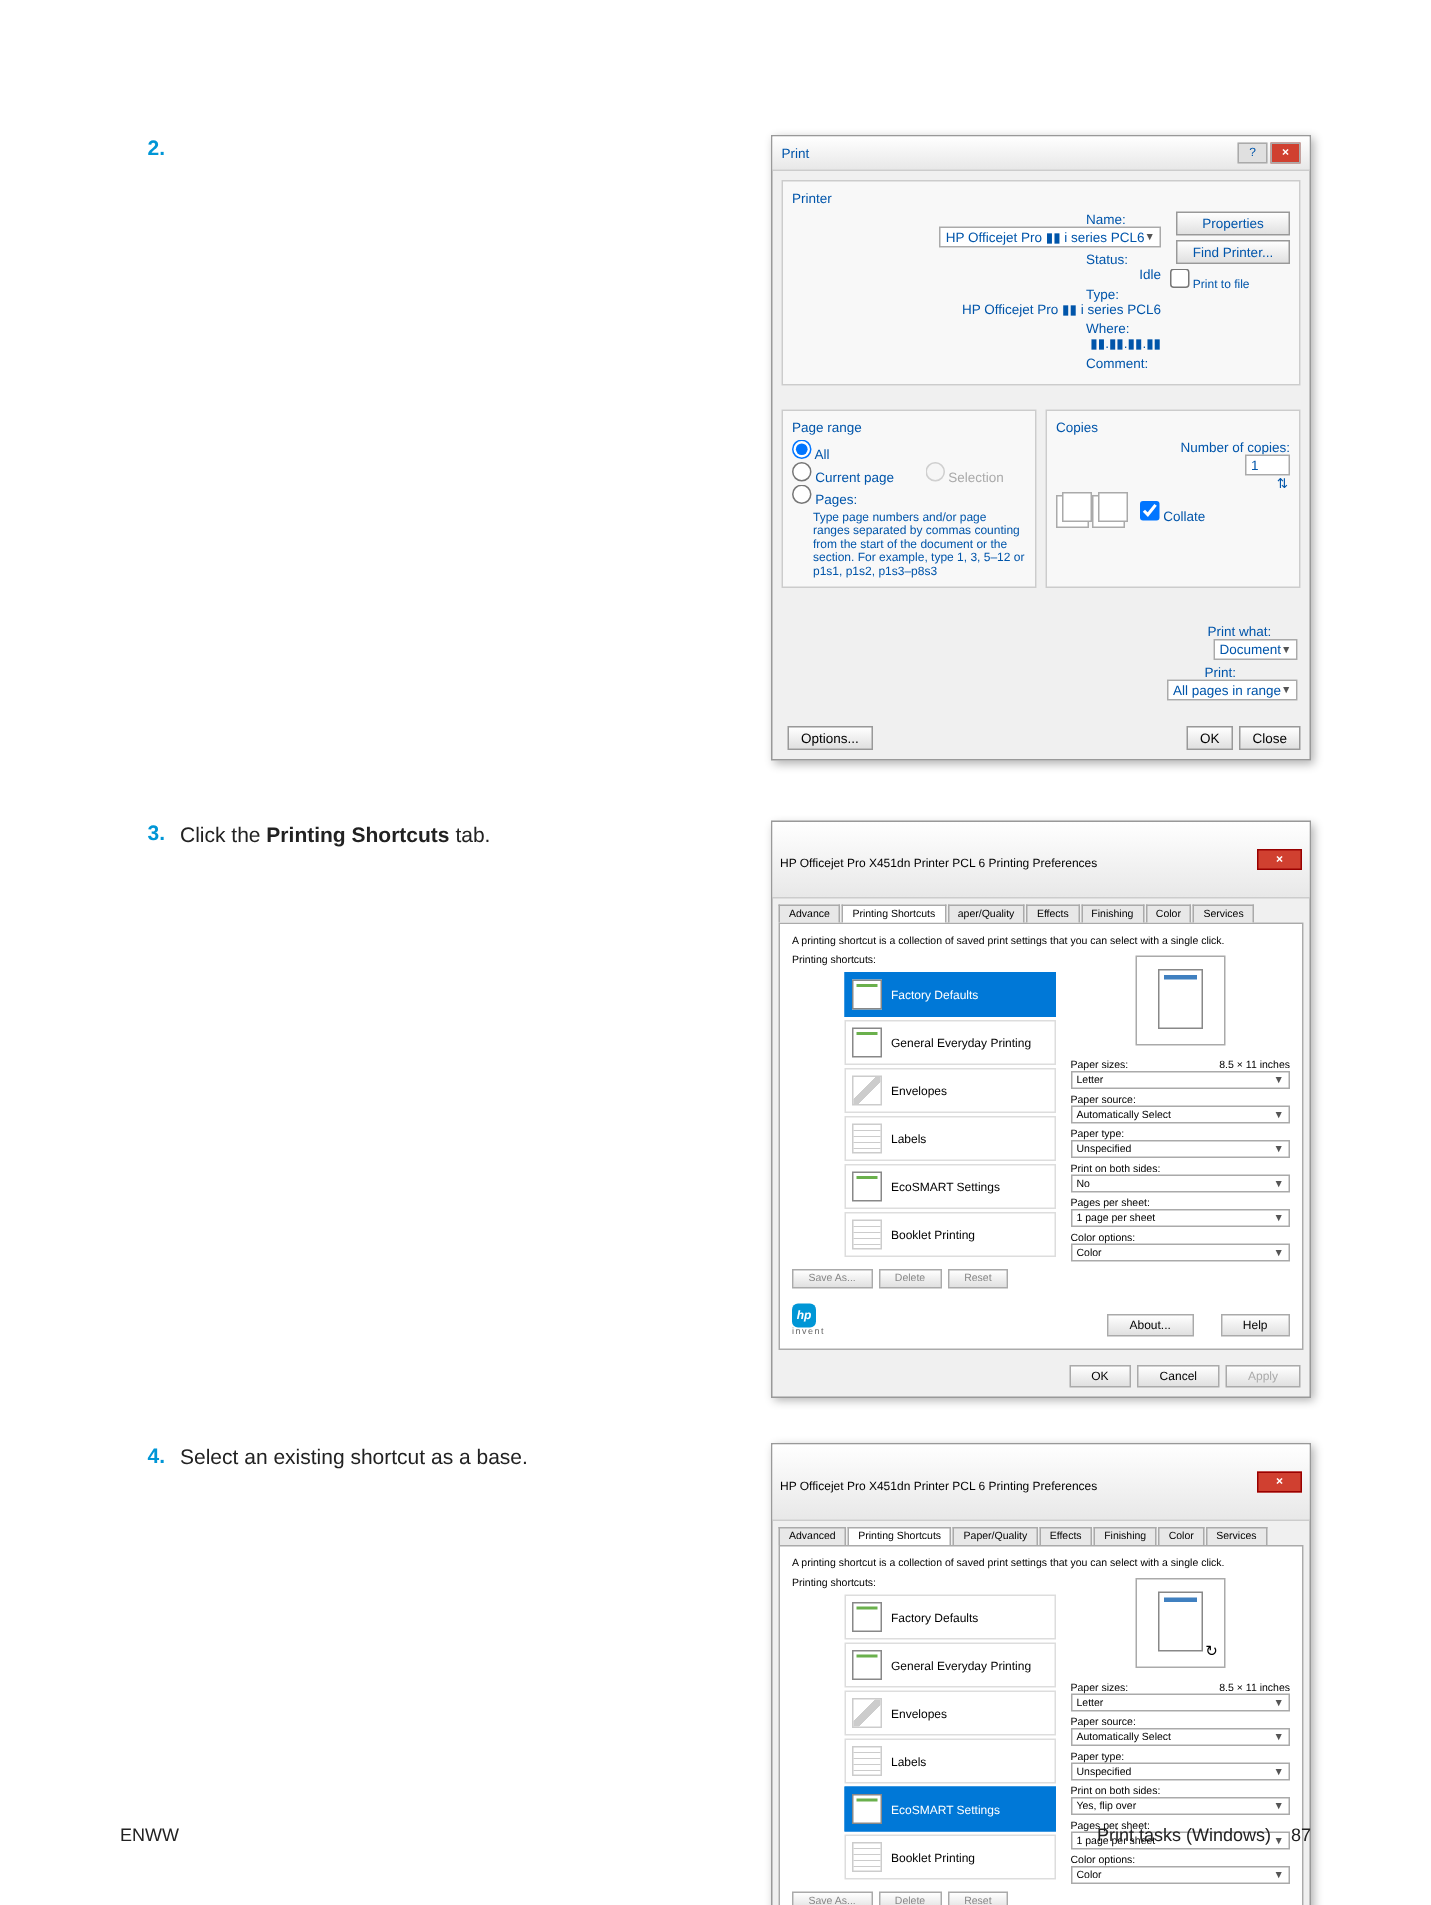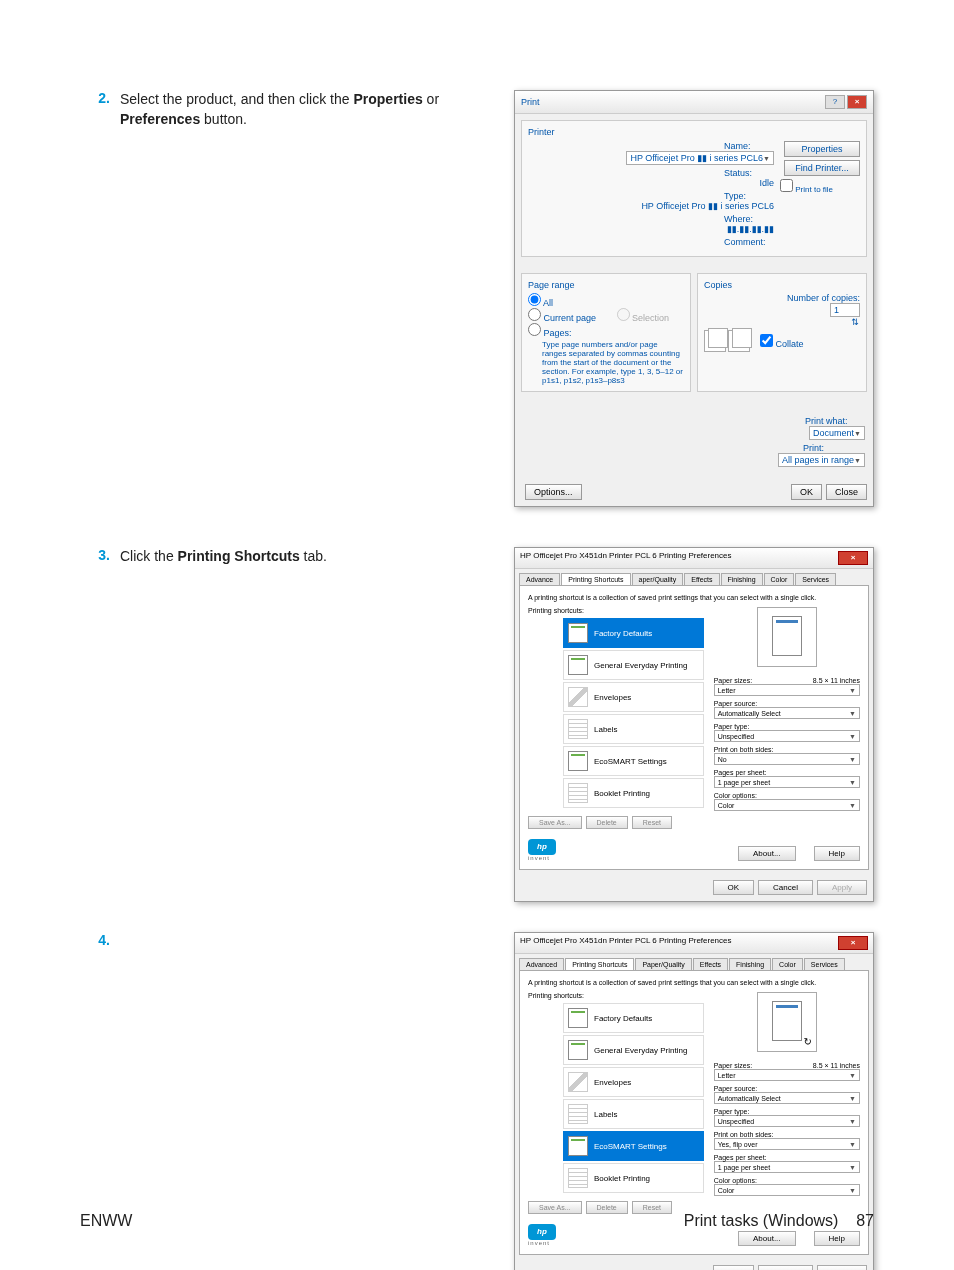--- a/index.html
+++ b/index.html
@@ -40,21 +40,21 @@
       display: flex;
       justify-content: flex-end;
     }
     .footer {
       position: absolute;
       bottom: 40px;
       left: 80px;
       right: 80px;
       display: flex;
       justify-content: space-between;
-      font-size: 16px;
+      font-size: 12px;
       color: #222;
     }
 
     
     .dlg1 {
       width: 360px;
       border: 1px solid #999;
       font-size: 9px;
       background: #f0f0f0;
       box-shadow: 2px 2px 6px rgba(0,0,0,0.3);
@@ -112,24 +112,24 @@
     
     .dlg2 {
       width: 360px;
       border: 1px solid #999;
       font-size: 8px;
       background: #f0f0f0;
       box-shadow: 2px 2px 6px rgba(0,0,0,0.3);
     }
     .dlg2-title {
       background: linear-gradient(#fff,#e8e8e8);
-      padding: 3px 5px;
+      padding: 18px 5px;
       display: flex;
       justify-content: space-between;
-      align-items: flex-start;
+      align-items: flex-end;
       border-bottom: 1px solid #ccc;
     }
     .dlg2-redx {
       width: 30px; height: 14px;
       background: #d04030;
       color: #fff;
       text-align: center;
       font-weight: bold;
       border: 1px solid #900;
       line-height: 12px;
@@ -188,21 +188,21 @@
       height: 12px;
       display: flex;
       justify-content: space-between;
       align-items: center;
       font-size: 7px;
     }
     .field-static { display: flex; justify-content: space-between; font-size: 7px; }
     .dlg2-btns-row { display: flex; gap: 4px; margin-top: 8px; }
     .dlg2-btn { border: 1px solid #aaa; background: linear-gradient(#fff,#e0e0e0); padding: 2px 10px; font-size: 7px; color: #888; }
     .dlg2-hp-logo {
-      width: 28px; height: 16px;
+      width: 16px; height: 16px;
       background: #0096d6;
       color: #fff;
       border-radius: 4px;
       text-align: center;
       font-size: 8px;
       font-style: italic;
       font-weight: bold;
       line-height: 16px;
     }
     .dlg2-footer-inner { display: flex; justify-content: space-between; align-items: flex-end; margin-top: 10px; }
@@ -210,23 +210,20 @@
     .dlg2-outer-footer { display: flex; justify-content: flex-end; gap: 4px; padding: 6px; }
     .dlg2-btn2 { border: 1px solid #aaa; background: linear-gradient(#fff,#e0e0e0); padding: 2px 14px; font-size: 8px; }
     .arrow { font-size: 7px; color: #555; }
     .invent { font-size: 6px; color: #666; letter-spacing: 1px; }
   </style>
 </head>
 <body>
 
 <div class="step-row" style="margin-bottom: 40px;">
   <div class="step-num">2.</div>
-  <div class="step-text-col">
-    <span>Select the product, and then click the </span><span class="bold">Properties</span><span> or </span><span class="bold">Preferences</span><span> button.</span>
-  </div>
   <div class="img-col">
 
     <div class="dlg1">
       <div class="dlg1-title">
         <span>Print</span>
         <div class="dlg1-close-btns">
           <span>?</span>
           <span class="redx">×</span>
         </div>
       </div>
@@ -444,20 +441,21 @@
         <div class="dlg2-btn2">Cancel</div>
         <div class="dlg2-btn2" style="color:#aaa;">Apply</div>
       </div>
     </div>
   </div>
 </div>
 
 <div class="step-row">
   <div class="step-num">4.</div>
   <div class="step-text-col">
+    <div>Select an existing shortcut as a base.</div>
   </div>
   <div class="img-col">
     <div class="dlg2">
       <div class="dlg2-title">
         <span>HP Officejet Pro X451dn Printer PCL 6 Printing Preferences</span>
         <div class="dlg2-redx">×</div>
       </div>
       <div class="dlg2-tabs">
         <div class="dlg2-tab">Advanced</div>
         <div class="dlg2-tab active">Printing Shortcuts</div>

